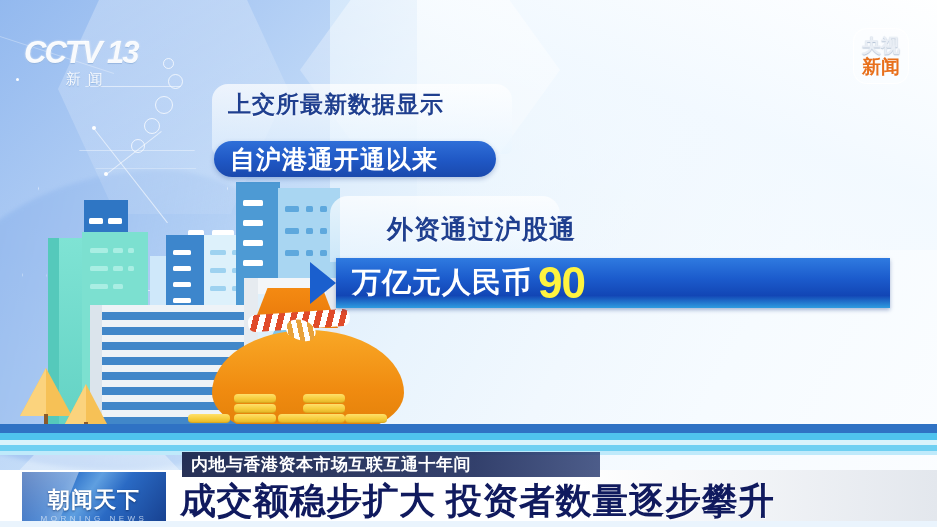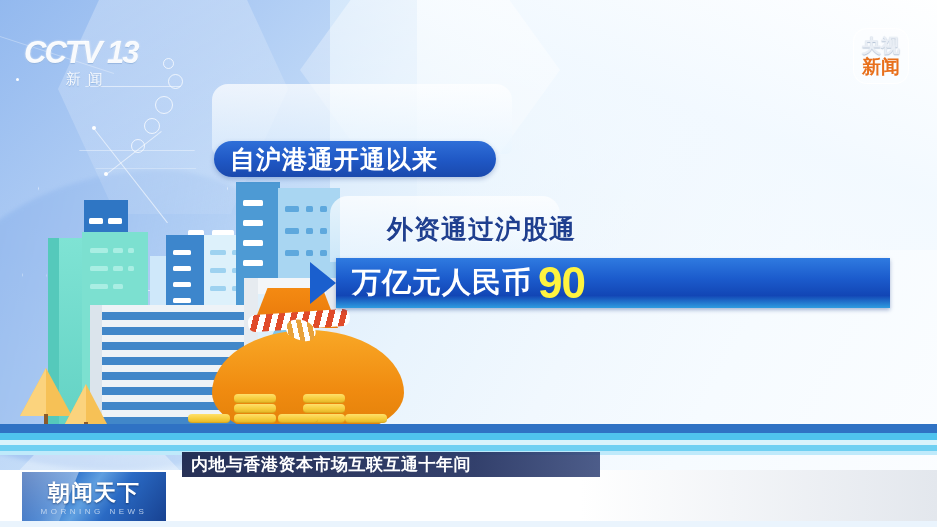--- a/index.html
+++ b/index.html
@@ -171,21 +171,21 @@
   .app-bot{ color:#e8701c; font-weight:bold; text-shadow:0 1px 0 rgba(255,255,255,.5); }
 
   
   .lt-white{
     position:absolute; left:0; top:470px; width:937px; height:57px;
     background:linear-gradient(90deg,#ffffff 0%,#ffffff 62%,#f3f5f8 78%,#e3e7ed 100%);
   }
   .prog-box{
     position:absolute; left:22px; top:472px; width:144px; height:53px;
     background:linear-gradient(125deg,#1b4fa8 0%,#2a6fc9 28%,#5f9fe0 45%,#2a6ac4 62%,#17408f 100%);
-    display:flex; flex-direction:column; align-items:center; justify-content:center;
+    display:flex; flex-direction:column; align-items:center; justify-content:flex-end;
     overflow:hidden;
   }
   .prog-box:before{
     content:""; position:absolute; left:-30px; top:-20px; width:70px; height:110px;
     background:linear-gradient(180deg,rgba(255,255,255,.45),rgba(255,255,255,0));
     transform:rotate(22deg);
   }
   .prog-name{ color:#fff; font-weight:bold; letter-spacing:1px; position:relative; z-index:2;
     text-shadow:0 1px 2px rgba(0,20,60,.5); }
   .prog-en{ color:rgba(214,228,245,.8); letter-spacing:3.5px; position:relative; z-index:2; }
@@ -333,20 +333,21 @@
     <div class="cctv-main" style="font-size:31px;line-height:34px;">CCTV 13</div>
     <div class="cctv-sub" style="font-size:15px;line-height:18px;text-align:center;padding-left:14px;">新闻</div>
   </div>
 
   <div class="app-logo" style="right:28px;top:28px;width:56px;height:56px;">
     <div class="app-top" style="font-size:19px;line-height:21px;">央视</div>
     <div class="app-bot" style="font-size:19px;line-height:21px;">新闻</div>
   </div>
 
   <div class="panel-bg" style="left:212px;top:84px;width:300px;height:70px;"></div>
+  <div class="kicker" style="left:228px;top:90px;font-size:23px;line-height:28px;">上交所最新数据显示</div>
   <div class="pill" style="left:214px;top:120px;width:282px;height:36px;padding-left:16px;">
     <span style="font-size:25px;letter-spacing:1px;">自沪港通开通以来</span>
   </div>
 
   <div class="panel-bg" style="left:330px;top:196px;width:230px;height:66px;border-radius:18px 18px 0 0;"></div>
   <div class="kicker" style="left:366px;top:214px;font-size:26px;line-height:31px;margin-left:21px;">外资通过沪股通</div>
   <div class="arrow" style="left:310px;top:262px;"></div>
   <div class="bar" style="left:336px;top:258px;width:554px;height:50px;padding-left:16px;">
     <span style="font-size:29px;letter-spacing:1px;">万亿元人民币</span>
     <span class="big" style="font-size:44px;margin:0 3px 0 6px;">90</span>
@@ -356,14 +357,17 @@
 
   <div class="prog-box">
     <div class="prog-name" style="font-size:22px;line-height:26px;">朝闻天下</div>
     <div class="prog-en" style="font-size:8px;line-height:12px;">MORNING NEWS</div>
   </div>
 
   <div class="sub-bar" style="width:418px;">
     <span style="font-size:17px;">内地与香港资本市场互联互通十年间</span>
   </div>
 
+  <div class="headline">
+    <span style="font-size:36px;">成交额稳步扩大 投资者数量逐步攀升</span>
+  </div>
 
 </div>
 
 </body></html>

